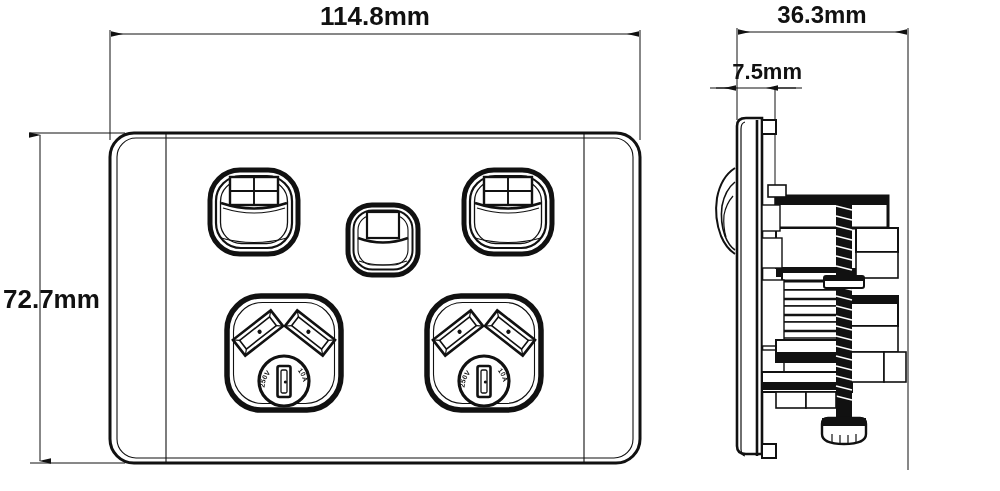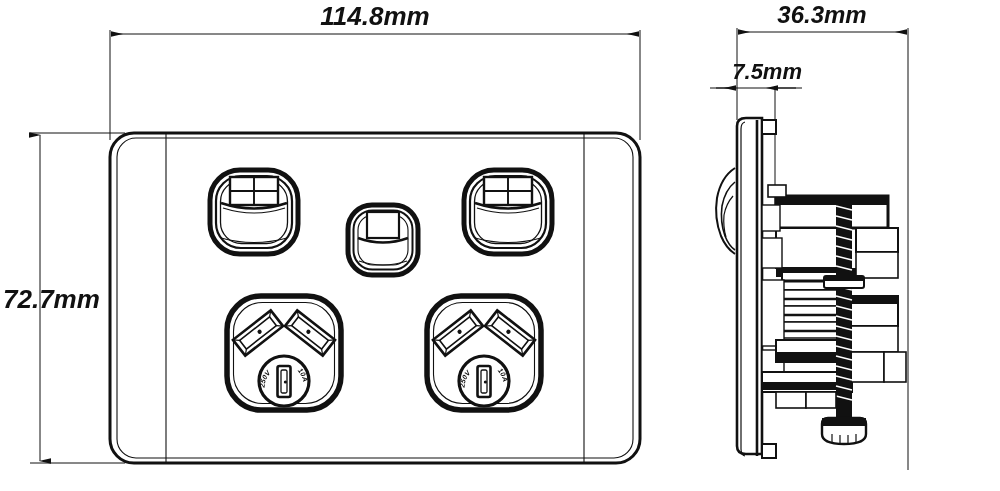--- a/index.html
+++ b/index.html
@@ -1,18 +1,18 @@
 <!DOCTYPE html>
 <html><head>
 <meta charset="utf-8">
 <style>
   html,body{margin:0;padding:0;background:#ffffff;}
   body{width:1000px;height:491px;position:relative;overflow:hidden;
        font-family:"Liberation Sans","DejaVu Sans",sans-serif;color:#111;}
-  .stage{position:absolute;inset:0;font-style:italic;}
+  .stage{position:absolute;inset:0;}
   svg{display:block;}
   .dimtext{font-family:"Liberation Sans","DejaVu Sans",sans-serif;
            font-weight:700;fill:#111;}
   .t-248{font-size:26px;}
   .t-227{font-size:26px;}
   .t-363{font-size:24px;}
   .t-75{font-size:22px;}
   .pinlabel{font-size:7px;font-weight:700;font-family:"Liberation Sans","DejaVu Sans",sans-serif;fill:#111;}
 </style>
 </head>

